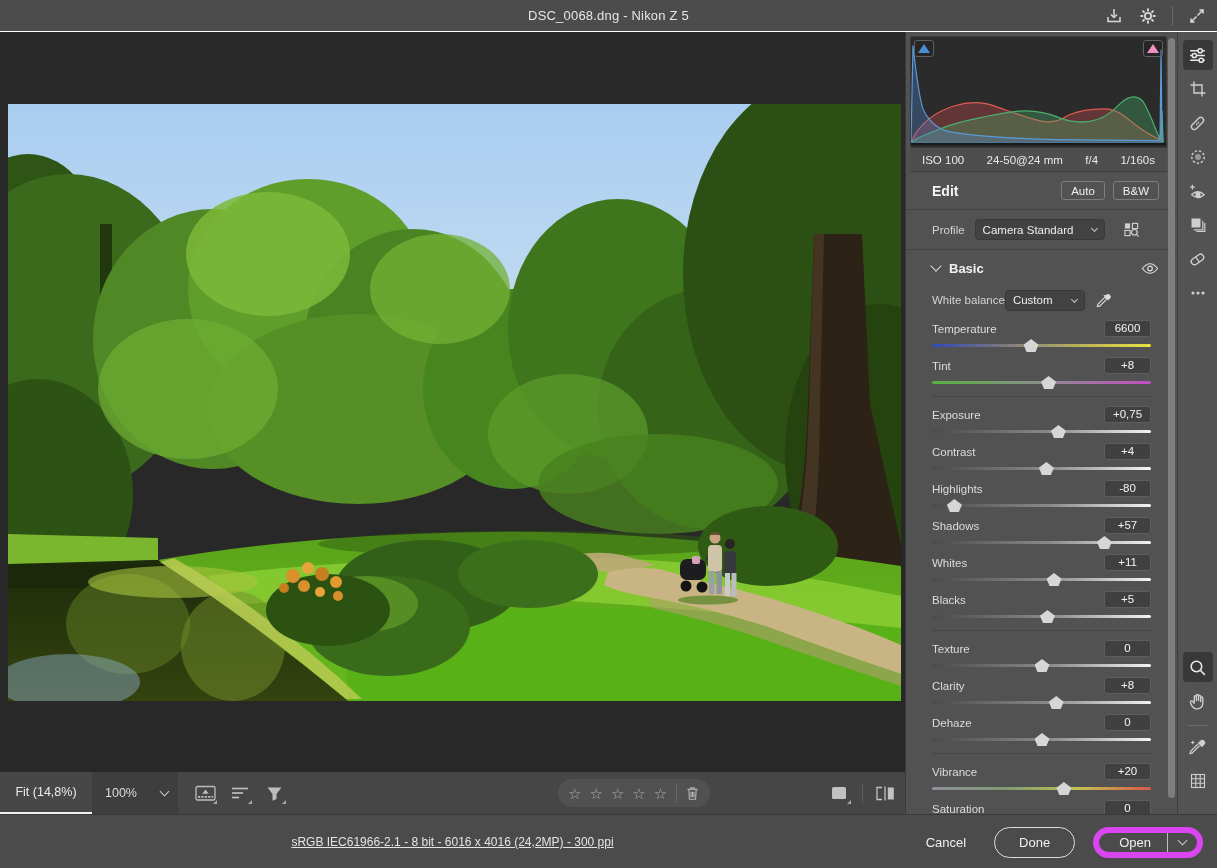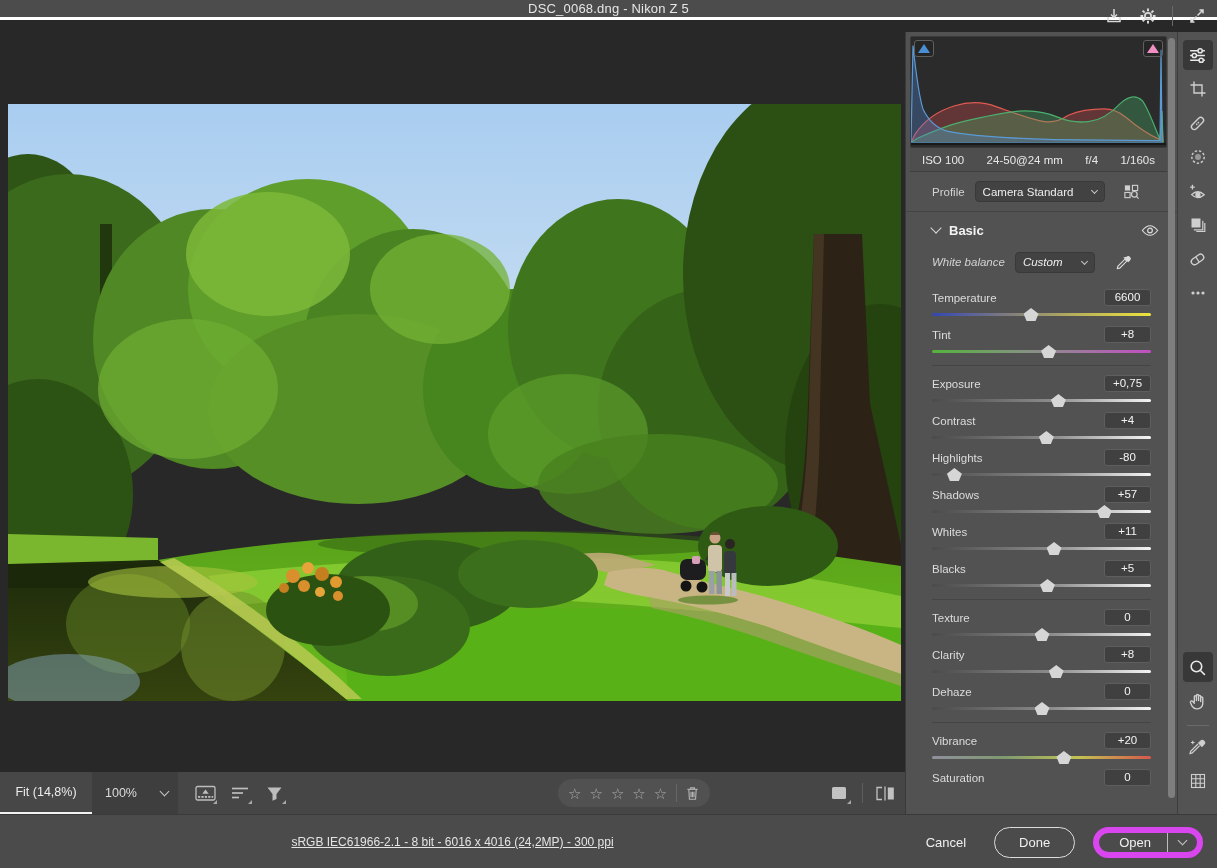--- a/index.html
+++ b/index.html
@@ -1,21 +1,21 @@
 <!DOCTYPE html>
 <html><head>
 <meta charset="utf-8">
 <style>
   * { box-sizing: border-box; margin: 0; padding: 0; }
   html,body { background:#1e1e1e; }
   body { font-family:"Liberation Sans", sans-serif; }
   #app { position:relative; width:1217px; height:868px; background:#282828; overflow:hidden; color:#e8e8e8; }
 
   
-  .titlebar { position:absolute; left:0; top:0; width:1217px; height:20px; background:#4c4c4c; border-bottom:3px solid #ffffff; display:flex; align-items:center; justify-content:center; }
+  .titlebar { position:absolute; left:0; top:0; width:1217px; height:32px; background:#4c4c4c; border-bottom:1px solid #ffffff; display:flex; align-items:center; justify-content:center; }
   .titlebar .title { font-size:13px; color:#e6e6e6; letter-spacing:.2px; }
   .tb-icons { position:absolute; right:10px; top:0; height:32px; display:flex; align-items:center; gap:14px; }
   .tb-icons .icon { display:inline-flex; width:20px; height:20px; align-items:center; justify-content:center; cursor:pointer; }
   .tb-divider { width:1px; height:20px; background:#6a6a6a; }
 
   
   .canvas { position:absolute; left:0; top:32px; width:905px; height:740px; background:#282828; }
   .photo { position:absolute; left:8px; top:72px; width:893px; height:597px; }
   .photo svg { display:block; width:100%; height:100%; }
 
@@ -48,21 +48,21 @@
   .mini-btn { font-size:11.5px; color:#f0f0f0; border:1px solid #7d7d7d; border-radius:3px; padding:2.5px 9px; margin-left:8px; cursor:pointer; background:transparent; }
   .profile-row { height:40px; display:flex; align-items:center; padding:0 16px 0 26px; border-bottom:1px solid #444; gap:10px; }
   .field-label { font-size:11.5px; color:#d3d3d3;text-align:center; }
   .dropdown { display:flex; align-items:center; justify-content:space-between; background:#424242; border:1px solid #393939; border-radius:4px; height:21px; padding:0 7px; font-size:11.5px; color:#ededed; cursor:pointer; }
   .dd-profile { width:130px; }
   .dd-wb { width:80px; }
   .dropdown .chev { width:5px; height:5px; margin-top:-2px; margin-left:6px; }
   .basic-head { height:36px; display:flex; align-items:center; padding:0 18px 0 26px; gap:9px; }
   .basic-title { font-size:13px; font-weight:bold; color:#f2f2f2; flex:1; }
   .sec-chev { width:8px; height:8px; border-right:1.6px solid #d8d8d8; border-bottom:1.6px solid #d8d8d8; transform:rotate(45deg); margin-top:-4px; cursor:pointer; }
-  .wb-row { display:flex; align-items:center; padding:0 18px 0 26px; gap:10px; height:28px; margin-bottom:13px;font-style:italic; }
+  .wb-row { display:flex; align-items:center; padding:0 18px 0 26px; height:28px; margin-bottom:6px; }
   .sliders { padding:0 26px; }
   .slider-row { margin-bottom:5px; }
   .slider-head { display:flex; align-items:center; justify-content:space-between; height:17px; }
   .slabel { font-size:11.5px; color:#dcdcdc; }
   .svalue { min-width:47px; height:17px; line-height:15px; text-align:center; background:#404040; border:1px solid #5e5e5e; border-radius:3px; font-size:11.5px; color:#f4f4f4; cursor:text; }
   .strack-wrap { position:relative; height:13px; margin-top:2px; cursor:pointer; }
   .strack { position:absolute; left:0; right:0; top:5px; height:3px; border-radius:2px; }
   .g-tonal { background:linear-gradient(90deg,#4b4b4b 0%,#8c8c8c 55%,#f4f4f4 100%); }
   .g-temp  { background:linear-gradient(90deg,#3347b5,#7d7a80,#b9b15a,#ece33e); }
   .g-tint  { background:linear-gradient(90deg,#54b33c,#8d8d8d,#c24ec2); }
@@ -304,20 +304,25 @@
       <span class="clip-btn right">
           <span class="clip-tri" id="highlight-tri" style="border-bottom-color: rgb(239, 143, 194);"></span>
         </span>
     </div>
     <div class="exif">
       <span>ISO 100</span>
       <span>24-50@24 mm</span>
       <span>f/4</span>
       <span>1/160s</span>
     </div>
+    <div class="edit-row">
+      <span class="edit-title">Edit</span>
+      <span class="mini-btn">Auto</span>
+      <span class="mini-btn">B&amp;W</span>
+    </div>
     <div class="profile-row">
       <span class="field-label">Profile</span>
       <span class="dropdown dd-profile">
         <span>Camera Standard</span>
           <span class="chev"></span>
       </span>
       <span style="margin-left:8px;display:inline-flex;cursor:pointer">
         <svg width="17" height="17" viewBox="0 0 18 18">
             <rect x="2" y="2.5" width="5.5" height="5.5" fill="#cfcfcf"></rect>
             <rect x="10" y="2.5" width="5.5" height="5.5" fill="none" stroke="#cfcfcf" stroke-width="1.2"></rect>

